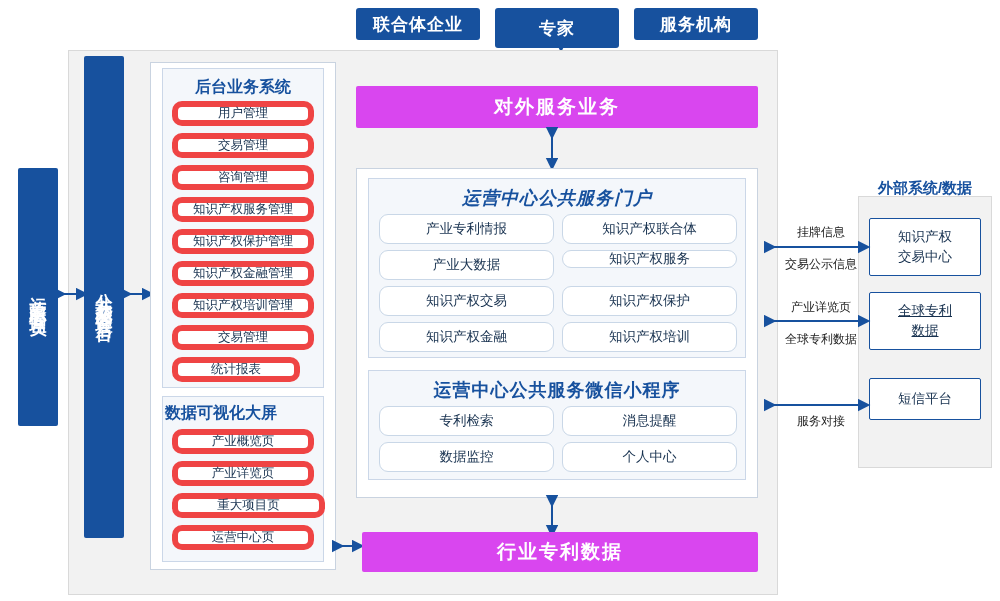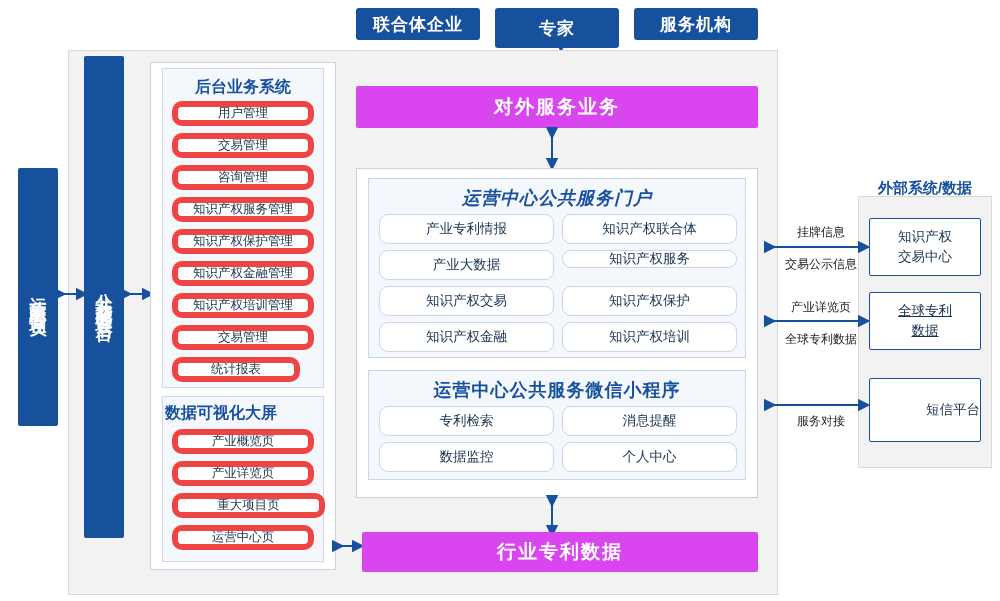--- a/index.html
+++ b/index.html
@@ -231,21 +231,21 @@
 <div class="abs center ext-title" style="left:858px;top:176px;width:134px;height:24px;">外部系统/数据</div>
 
 <div class="abs extitem center" style="left:869px;top:218px;width:112px;height:58px;white-space:pre-line;">
   <span>知识产权
 交易中心</span>
 </div>
 <div class="abs extitem center" style="left:869px;top:292px;width:112px;height:58px;white-space:pre-line;text-decoration:underline;">
   <span>全球专利
 数据</span>
 </div>
-<div class="abs extitem center" style="left:869px;top:378px;width:112px;height:64px;white-space:pre-line;justify-content:flex-end;">
+<div class="abs extitem center" style="left:869px;top:378px;width:112px;height:42px;white-space:pre-line;">
   <span>短信平台</span>
 </div>
 
 <svg class="arrow" style="left:768px;top:238px;width:104px;height:20px;">
   <line x1="2" y1="9" x2="96" y2="9" stroke="#17519e" stroke-width="2" marker-end="url(#ah)" marker-start="url(#ah)"></line>
 </svg>
 <div class="abs arrowlabel center" style="left:778px;top:225px;width:86px;height:14px;">挂牌信息</div>
 <div class="abs arrowlabel center" style="left:772px;top:257px;width:98px;height:14px;">交易公示信息</div>
 
 <svg class="arrow" style="left:768px;top:312px;width:104px;height:20px;">

